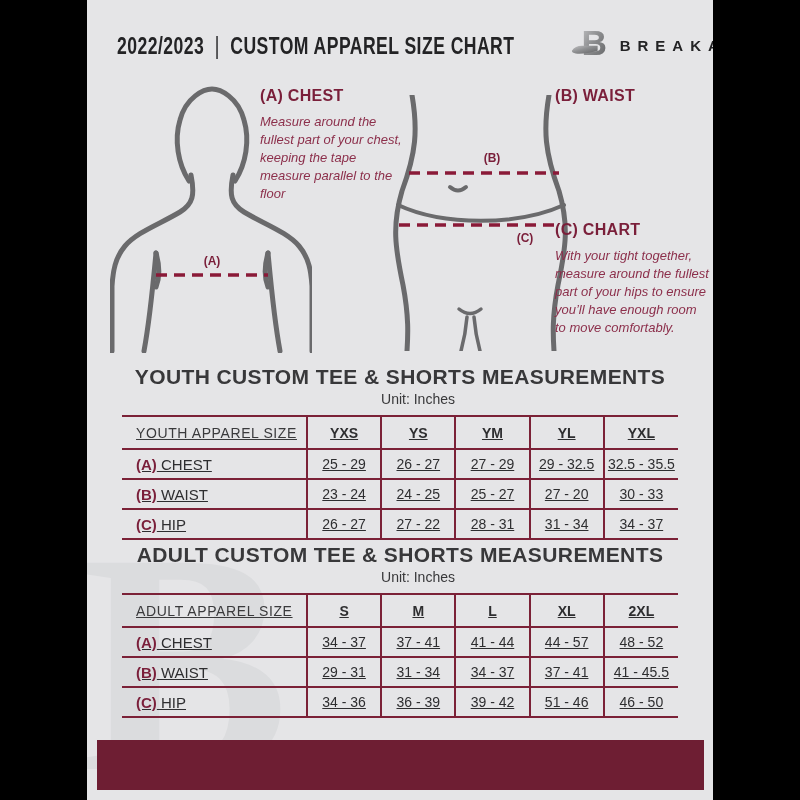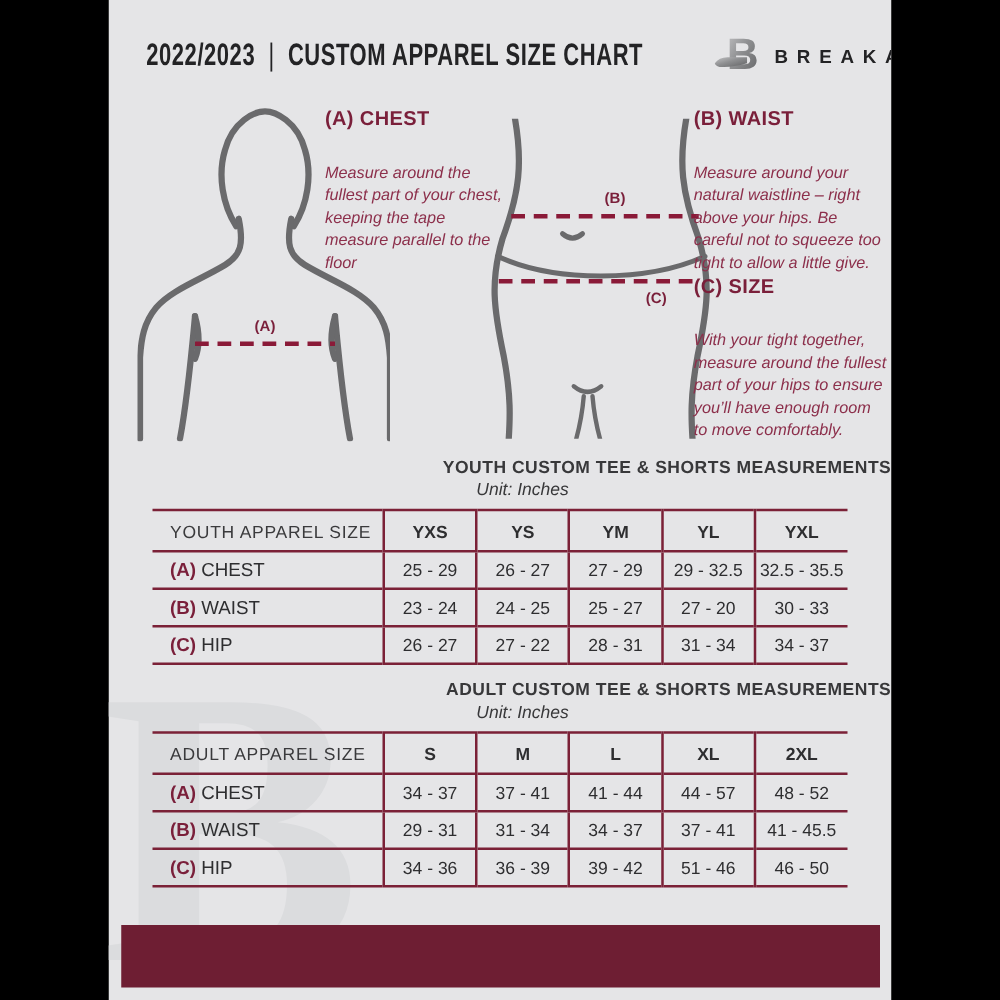--- a/index.html
+++ b/index.html
@@ -26,34 +26,34 @@
   .brand{display:flex;align-items:center;gap:9px;}
   .brand-name{font-weight:700;font-size:15px;letter-spacing:7px;color:#232325;}
 
   
   .guide{position:absolute;top:85px;left:0;width:626px;height:275px;z-index:2;}
   .fig{position:absolute;}
   .fig-left{left:23px;top:0;}
   .fig-mid{left:301px;top:10px;}
   .gblock{position:absolute;width:156px;}
   .gblock h3{font-size:16px;font-weight:700;color:var(--accent);letter-spacing:.3px;}
-  .gblock p{margin-top:24px;font-size:13px;font-style:italic;color:var(--desc);line-height:1.38;}
+  .gblock p{margin-top:8px;font-size:13px;font-style:italic;color:var(--desc);line-height:1.38;}
   .g-chest{left:173px;top:2px;width:150px;}
   .g-waist{left:468px;top:2px;}
   .g-hips{left:468px;top:136px;}
 
   
   .tbl-sec{position:absolute;left:0;width:626px;z-index:2;}
   .sec-youth{top:365px;}
   .sec-adult{top:543px;}
-  .tbl-title{text-align:right;font-size:14px;font-weight:700;color:#38383A;letter-spacing:.4px;}
-  .tbl-unit{text-align:center;font-size:14px;font-style:italic;color:#38383A;margin-top:2px;padding-left:36px;}
+  .tbl-title{text-align:center;font-size:21px;font-weight:700;color:#38383A;letter-spacing:.4px;}
+  .tbl-unit{text-align:center;font-size:14px;color:#38383A;margin-top:2px;padding-left:36px;}
   table{width:556px;margin:8px auto 0;border-collapse:collapse;table-layout:fixed;border-bottom:2px solid var(--line);background:transparent;}
   tr{border-top:2px solid var(--line);}
-  th,td{height:30px;font-size:14px;color:var(--dark);font-weight:400;background:transparent;}
+  th,td{height:30px;font-size:14px;color:var(--dark);font-weight:400;background:transparent;text-decoration:underline;}
   tr.hrow th{height:33px;}
   .lbl{width:185px;text-align:left;padding-left:14px;}
   th.lbl{font-size:14px;letter-spacing:.6px;color:#3A3A3C;font-weight:400;}
   td.lbl{font-size:15px;}
   .v{border-left:2px solid var(--line);text-align:center;border-radius:15px;}
   th.v{font-weight:700;}
   .pfx{font-weight:700;color:var(--accent);}
 
   
   .footer-bar{position:absolute;left:10px;top:740px;width:607px;height:50px;background:var(--maroon);z-index:3;}
@@ -123,24 +123,23 @@
         <text x="104" y="67" text-anchor="middle" font-size="12" font-weight="bold" fill="#7A1F3A">(B)</text>
         <text x="137" y="147" text-anchor="middle" font-size="12" font-weight="bold" fill="#7A1F3A">(C)</text>
       </svg>
 
       <div class="gblock g-chest">
         <h3>(A) CHEST</h3>
         <p>Measure around the fullest part of your chest, keeping the tape measure parallel to the floor</p>
       </div>
       <div class="gblock g-waist">
         <h3>(B) WAIST</h3>
-        <p>Measure around your natural waistline – right above your hips. Be careful not to squeeze too tight to allow a little give.</p>
       </div>
       <div class="gblock g-hips">
-        <h3>(C) SIZE</h3>
+        <h3>(C) CHART</h3>
         <p>With your tight together, measure around the fullest part of your hips to ensure you’ll have enough room to move comfortably.</p>
       </div>
     </div>
 
     <div class="tbl-sec sec-youth">
       <div class="tbl-title">YOUTH CUSTOM TEE &amp; SHORTS MEASUREMENTS</div>
       <div class="tbl-unit">Unit: Inches</div>
       <table>
         <tbody>
             <tr class="hrow">

